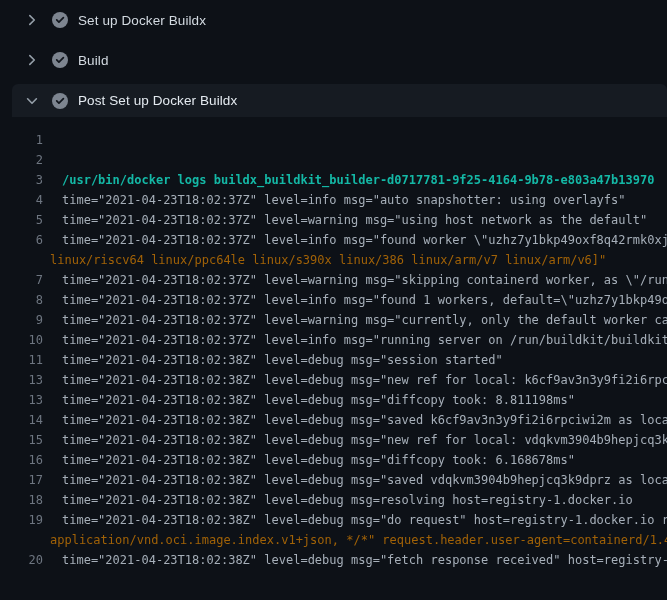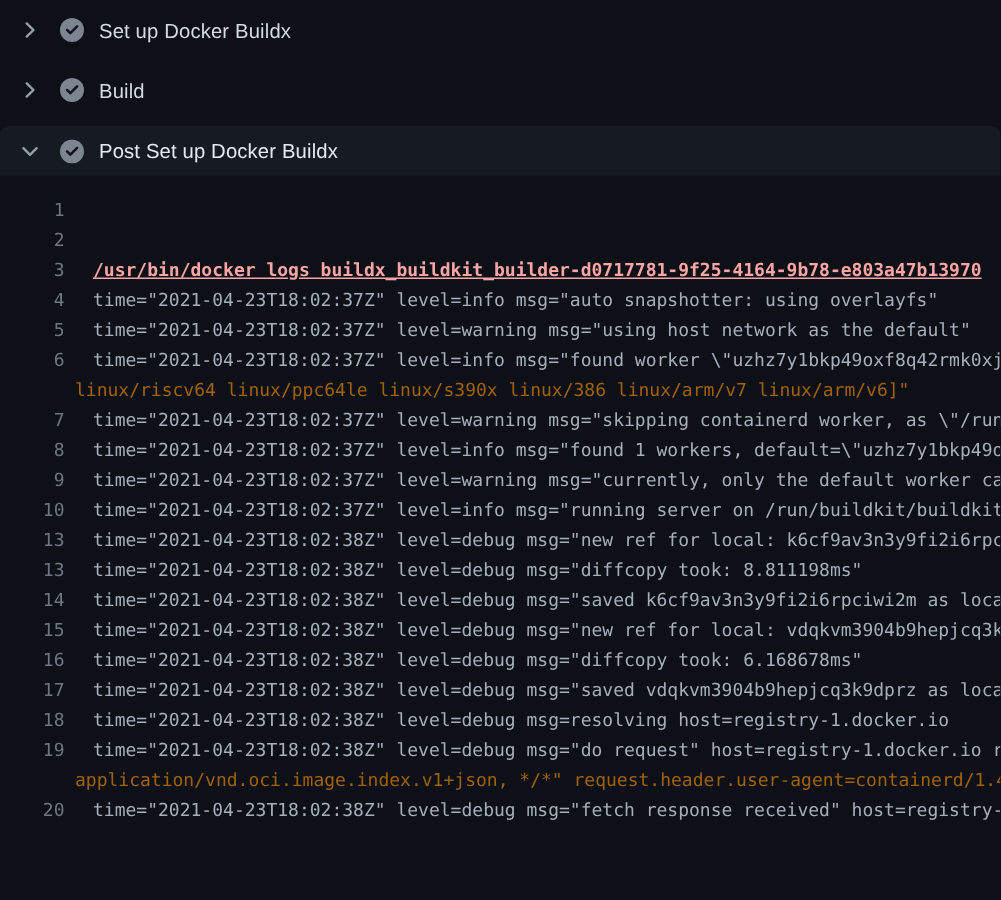--- a/index.html
+++ b/index.html
@@ -5,21 +5,21 @@
   * { margin:0; padding:0; box-sizing:border-box; }
   html,body { width:667px; height:600px; overflow:hidden; }
   body {
     background:#0d1117;
     font-family:"Liberation Sans", sans-serif;
     -webkit-font-smoothing:antialiased;
   }
   .app { width:667px; height:600px; overflow:hidden; position:relative; }
 
   
-  .steps { width:100%; }
+  .steps { width:100%;padding-left:12px; }
   .step {
     height:40px; display:flex; align-items:center;
     padding-left:12px; cursor:pointer;
   }
   .step .chev {
     width:16px; height:16px; flex:0 0 16px;
     display:flex; align-items:center; justify-content:flex-start;
     color:#949ea8;
   }
   .step .chev svg { display:block; }
@@ -44,21 +44,21 @@
   .logrow .num {
     flex:0 0 43px; width:43px; text-align:right;
     color:#6e7681; user-select:none; cursor:pointer;
   }
   .logrow .content {
     margin-left:7px; white-space:pre; overflow:hidden; flex:1 1 auto;
     color:#a6afb9;
   }
   .logrow.indent1 .content { padding-left:12px; }
   .logrow.kind-plain .content, .logrow.kind-group .content { color:#ccd3da;margin-top:30px; }
-  .logrow.kind-command .content { color:#fca5a5; font-weight:bold;text-decoration:underline; }
+  .logrow.kind-command .content { color:#14b8a6; font-weight:bold; }
   .logrow.kind-wrap .content { color:#a16207; }
   .tri {
     display:inline-block; width:12px; font-size:8px; color:#c6cdd5;
     vertical-align:1px; cursor:pointer;
   }
 </style>
 </head>
 <body>
 
 <div class="app">
@@ -158,20 +158,24 @@
   <div class="logrow kind-log indent1">
     <span class="num">9</span>
     <span class="content">time="2021-04-23T18:02:37Z" level=warning msg="currently, only the default worker ca</span>
   </div>
 
   <div class="logrow kind-log indent1">
     <span class="num">10</span>
     <span class="content">time="2021-04-23T18:02:37Z" level=info msg="running server on /run/buildkit/buildkit</span>
   </div>
 
+  <div class="logrow kind-log indent1">
+    <span class="num">11</span>
+    <span class="content">time="2021-04-23T18:02:38Z" level=debug msg="session started"</span>
+  </div>
 
   <div class="logrow kind-log indent1">
     <span class="num">13</span>
     <span class="content">time="2021-04-23T18:02:38Z" level=debug msg="new ref for local: k6cf9av3n3y9fi2i6rpc</span>
   </div>
 
   <div class="logrow kind-log indent1">
     <span class="num">13</span>
     <span class="content">time="2021-04-23T18:02:38Z" level=debug msg="diffcopy took: 8.811198ms"</span>
   </div>

